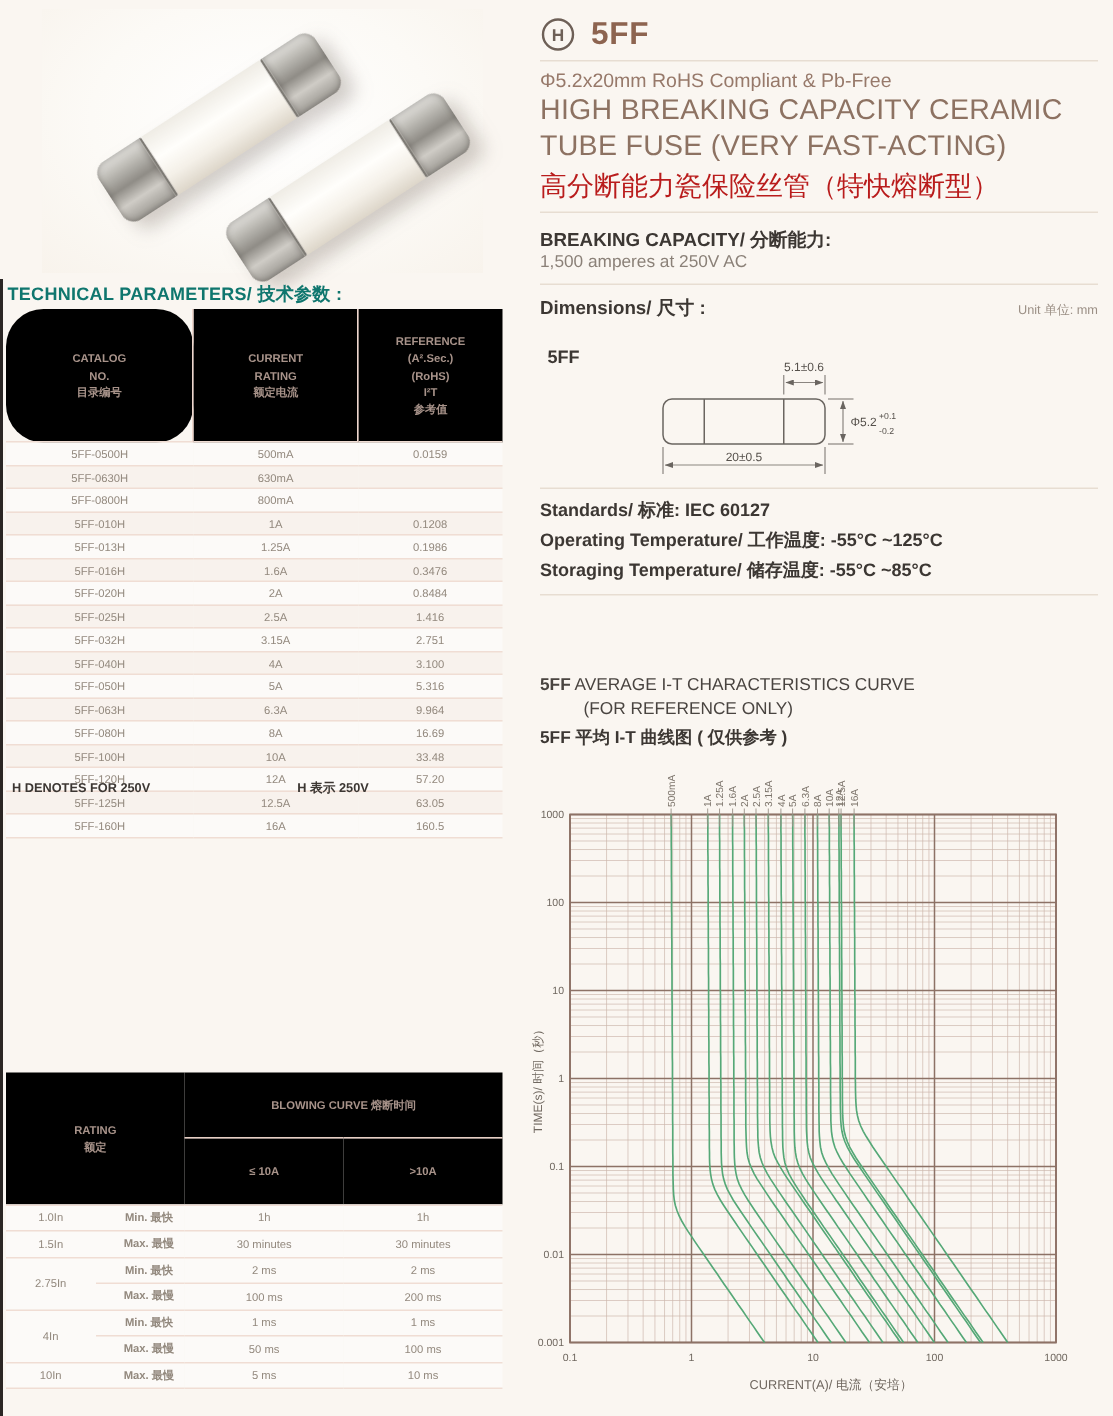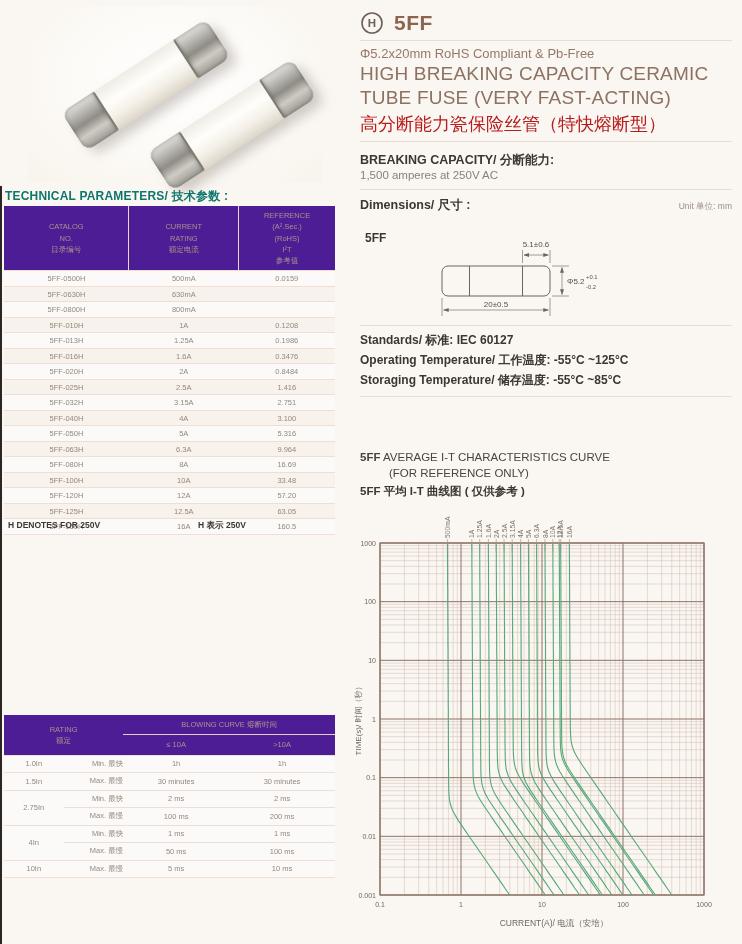--- a/index.html
+++ b/index.html
@@ -21,36 +21,36 @@
   .cap.right{border-radius:2px 9px 9px 2px;border-left:2px solid #7e7b75;}
   .fuse-body{flex:1;background:linear-gradient(180deg,#efece5 0%,#fffefb 38%,#f4f0e8 70%,#ddd6c9 100%);}
 
   .sec-heading{position:absolute;font-size:12px;font-weight:bold;color:#0f766e;letter-spacing:.2px;}
   #tech-heading{left:5px;top:188px;}
   #elec-heading{left:5px;top:698px;}
 
   table{border-collapse:collapse;}
   .dtable{position:absolute;left:4px;width:331px;font-size:7.5px;color:#93897e;table-layout:fixed;}
   #tech-table{top:206px;}
-  .dtable th{background:#4c1d95;color:#a8938a;font-weight:normal;white-space:pre-line;
-             vertical-align:middle;padding:4px 2px;line-height:1.5;border-left:1px solid #eed6cc;}
+  .dtable th{background:#000000;color:#a8938a;font-weight:bold;white-space:pre-line;
+             vertical-align:middle;padding:16px 2px;line-height:1.5;border-left:1px solid #eed6cc;}
   .dtable th:first-child{border-left:none;}
   .dtable td{text-align:center;height:14.5px;padding:0;border-top:1px solid #f0ddd4;background:#fcfaf8;}
   .dtable tr.alt td{background:#f8f2ed;}
   .dtable tr:last-child td{border-bottom:1px solid #f0ddd4;}
   .footnote{position:absolute;left:8px;top:520px;width:327px;display:flex;
             font-size:8.5px;font-weight:bold;color:#3c3733;}
   .footnote span:last-child{margin-left:98px;}
 
   #elec-table{top:715px;}
   #elec-table th{border-left:none;}
   #elec-table .blow-h{border-bottom:1px solid #e8cfc5;}
   #elec-table td{height:16.5px;}
   #elec-table td.rating-c{text-align:center;}
-  #elec-table td.speed-c{text-align:right;padding-left:12px;}
+  #elec-table td.speed-c{text-align:center;padding-left:12px;font-weight:bold;}
 
   
   .rc{position:absolute;left:360px;width:374px;}
   .divider{position:absolute;left:360px;width:372px;height:1px;background:#e7ddd2;}
   .logo-row{top:8px;height:30px;display:flex;align-items:center;gap:10px;}
   .product-name{font-size:21px;font-weight:bold;color:#8d6450;letter-spacing:.5px;}
   .subtitle{top:46px;font-size:13px;color:#97796a;}
   .big-title{top:62px;font-size:19px;line-height:24px;color:#8d7262;letter-spacing:.2px;}
   .cn-title{top:112px;font-size:18px;color:#b91c1c;font-weight:normal;}
   .bc-heading{top:152px;font-size:12.5px;font-weight:bold;color:#3c3733;}
@@ -83,21 +83,21 @@
       <div class="cap left"></div>
       <div class="fuse-body"></div>
       <div class="cap right"></div>
     </div>
   </div>
 
   <div class="sec-heading" id="tech-heading">TECHNICAL PARAMETERS/ 技术参数 :</div>
   <table class="dtable" id="tech-table">
     <thead>
         <tr>
-          <th style="width: 38%;">CATALOG
+          <th style="width: 38%; border-radius: 25px;">CATALOG
 NO.
 目录编号</th>
           <th style="width: 33%;">CURRENT
 RATING
 额定电流</th>
           <th style="width: 29%;">REFERENCE
 (A².Sec.)
 (RoHS)
 I²T
 参考值</th>

